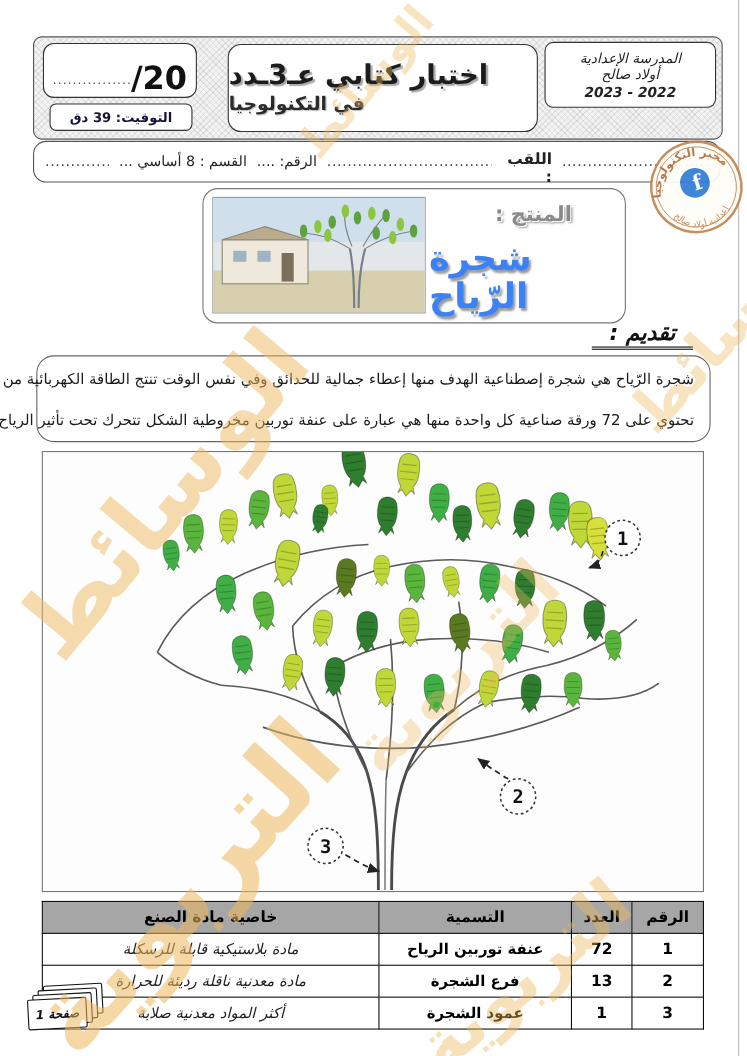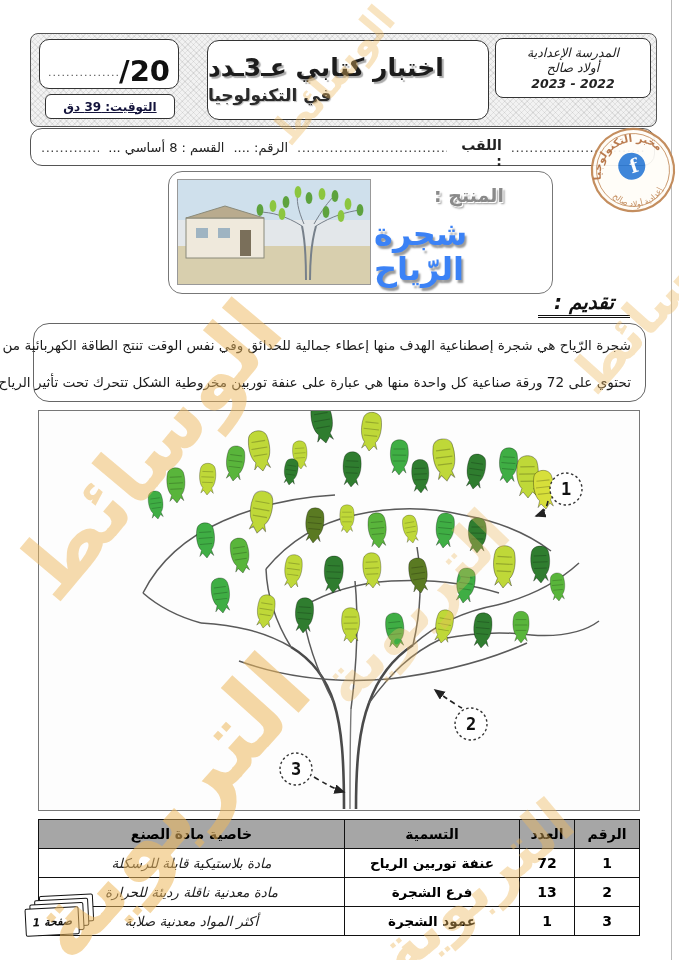--- a/index.html
+++ b/index.html
@@ -23,21 +23,21 @@
     background:#fff; border:1.5px solid #333; border-radius:10px;
     display:flex; align-items:flex-end; justify-content:flex-end; direction:ltr;
     padding:0 8px 2px 8px; box-sizing:border-box;
   }
   .score-dots{font-size:11px; color:#555; letter-spacing:1px; padding-bottom:7px; overflow:hidden; white-space:nowrap; flex:1;}
   .score-value{font-size:29px; font-weight:bold; color:#111; line-height:1;}
   .time-box{
     position:absolute; left:14px; top:60px; width:128px; height:23px;
     background:#fff; border:1.3px solid #333; border-radius:6px;
     display:flex; align-items:center; justify-content:center;
-    font-size:12px; font-weight:bold; color:#14143c;text-decoration:underline;
+    font-size:12px; font-weight:bold; color:#14143c;
   }
   .title-box{
     position:absolute; left:176px; top:6px; width:280px; height:78px;
     background:#fff; border:1.5px solid #333; border-radius:12px;
     display:flex; flex-direction:column; align-items:flex-start; justify-content:center; gap:4px;
   }
   .title-line1{font-size:25px; font-weight:bold; color:#1c1c1c; text-shadow:2px 2px 1px #aaa; line-height:1.05;}
   .title-line2{font-size:17px; font-weight:bold; color:#2a2a2a; text-shadow:1px 1px 1px #bbb;}
   .school-box{
     position:absolute; left:464px; top:4px; width:154px; height:58px;
@@ -63,21 +63,21 @@
   }
   .student-row .dots{color:#444; letter-spacing:.5px; white-space:nowrap; overflow:hidden;}
   .field-label-strong{font-weight:bold; font-size:14px; direction:rtl;margin-top:11px;}
   .field-inline{direction:rtl; white-space:nowrap;}
 
   
   .stamp{position:absolute; left:589px; top:126px; width:88px; height:88px; transform:rotate(-18deg); z-index:8; opacity:.92;}
 
   
   .banner{
-    position:absolute; left:168px; top:171px; width:385px; height:123px;
+    position:absolute; left:184px; top:171px; width:385px; height:123px;
     background:#fff; border:1.5px solid #777; border-radius:14px; z-index:2;
     box-sizing:border-box;
   }
   .banner-photo{position:absolute; left:8px; top:7px; width:192px; height:104px; border:1px solid #999;}
   .product-label{
     position:absolute; left:230px; top:12px; width:140px; text-align:center;
     font-size:19px; font-weight:bold; color:#8a8a8a; text-shadow:1px 1px 0 #fff, 2px 2px 2px #999;
     direction:rtl;
   }
   .product-name{

